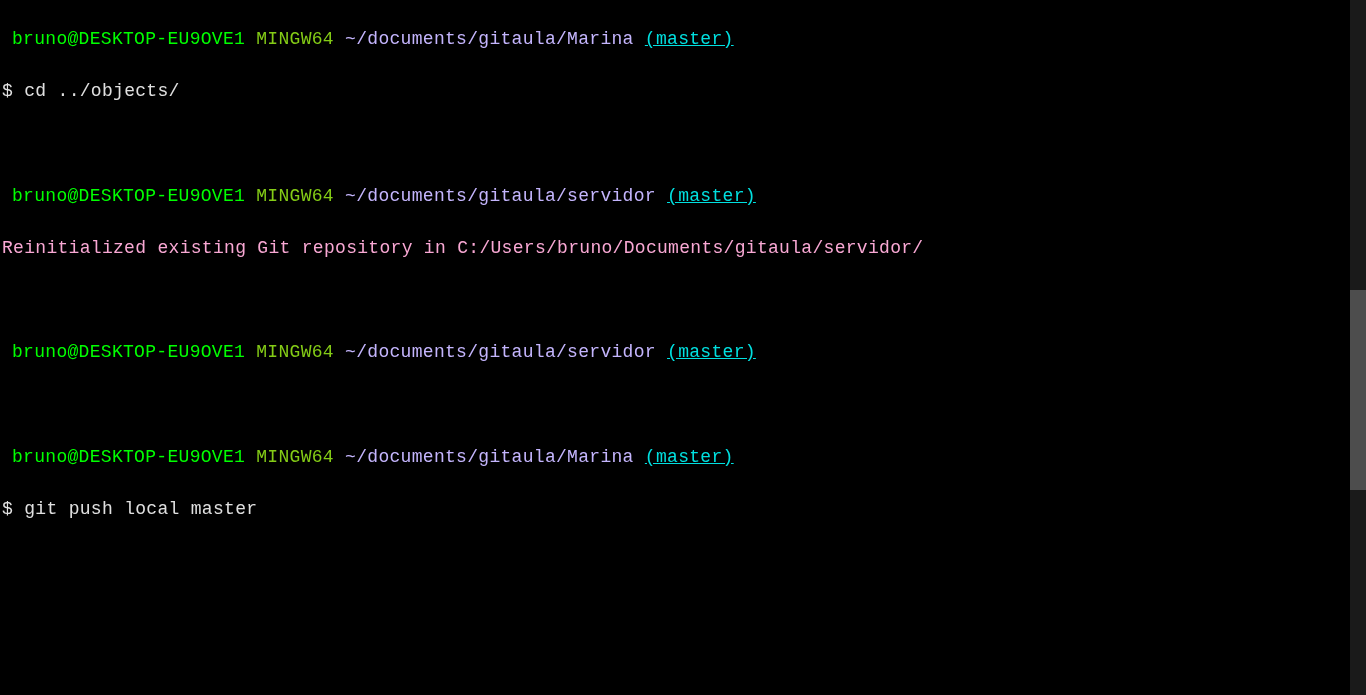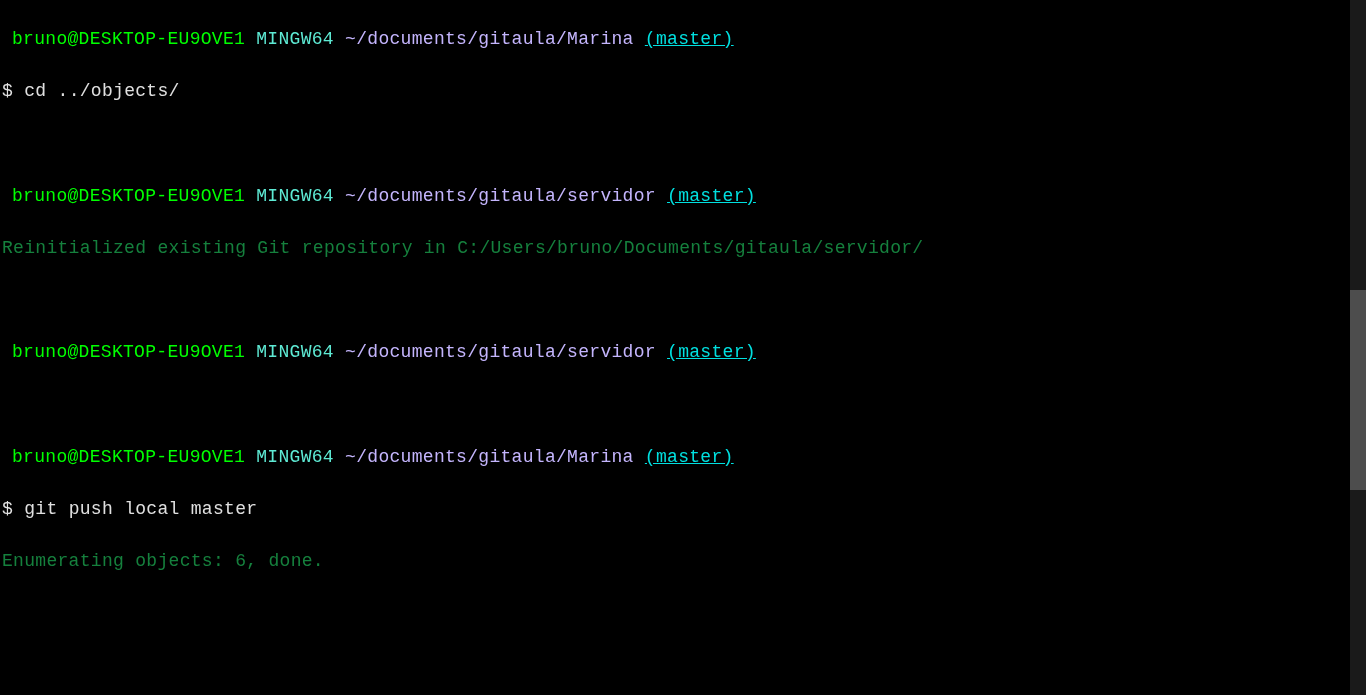--- a/index.html
+++ b/index.html
@@ -24,37 +24,37 @@
       letter-spacing: 0.3px;
     }
     .line {
       display: block;
     }
     .user-host {
       color: #00ff00;
       margin-left: 10px;
     }
     .system {
-      color: #5eead4;
+      color: #84cc16;
     }
     .path {
       color: #c4b5fd;
     }
     .branch {
       color: #00e0e0;
       text-decoration: underline;
     }
     .prompt-dollar {
       color: #e0e0e0;
     }
     .cmd {
       color: #e0e0e0;
     }
     .output {
-      color: #15803d;
+      color: #f9a8d4;
       font-family: Liberation Mono, monospace;
     }
     .scrollbar {
       position: absolute;
       right: 0;
       top: 0;
       width: 16px;
       height: 695px;
       background: #1a1a1a;
     }
@@ -74,21 +74,20 @@
 <span class="line"><span class="user-host">bruno@DESKTOP-EU9OVE1</span> <span class="system">MINGW64</span> <span class="path">~/documents/gitaula/Marina</span> <span class="branch">(master)</span></span>
 <span class="line"><span class="prompt-dollar">$ </span><span class="cmd">cd ../objects/</span></span>
 <span class="line"> </span>
 <span class="line"><span class="user-host">bruno@DESKTOP-EU9OVE1</span> <span class="system">MINGW64</span> <span class="path">~/documents/gitaula/servidor</span> <span class="branch">(master)</span></span>
 <span class="line output">Reinitialized existing Git repository in C:/Users/bruno/Documents/gitaula/servidor/</span>
 <span class="line"> </span>
 <span class="line"><span class="user-host">bruno@DESKTOP-EU9OVE1</span> <span class="system">MINGW64</span> <span class="path">~/documents/gitaula/servidor</span> <span class="branch">(master)</span></span>
 <span class="line"> </span>
 <span class="line"><span class="user-host">bruno@DESKTOP-EU9OVE1</span> <span class="system">MINGW64</span> <span class="path">~/documents/gitaula/Marina</span> <span class="branch">(master)</span></span>
 <span class="line"><span class="prompt-dollar">$ </span><span class="cmd">git push local master</span></span>
-<span class="line output">Enumerating objects: 6, done.</span>
 
 
 
 
 
 
 
 
 
 

